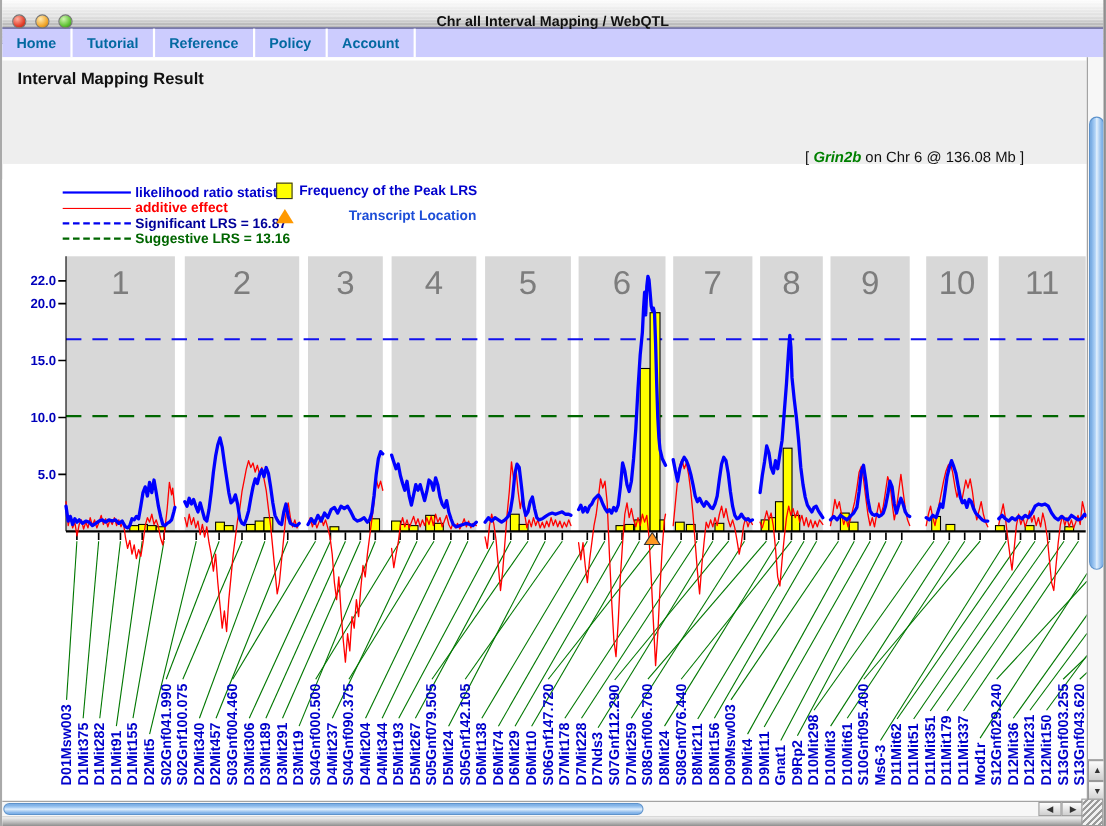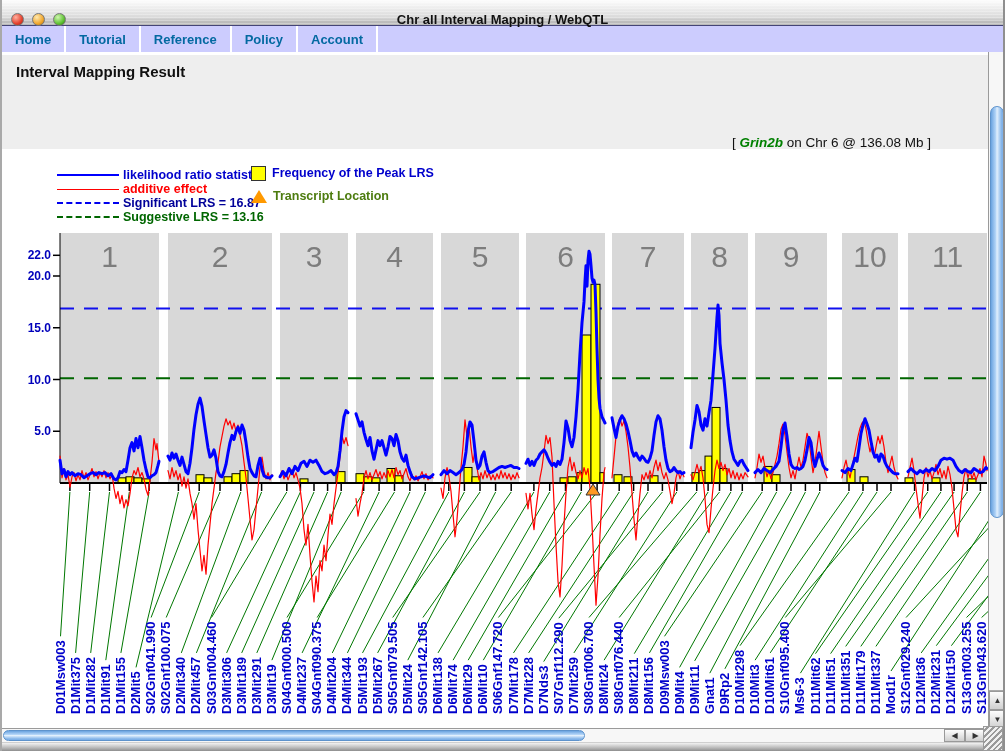--- a/index.html
+++ b/index.html
@@ -106,21 +106,21 @@
       <div class="lg-row" style="left:55px;top:47px;">
         <div class="lg-line lg-dash-green"></div>
         <span style="color:#006600;">Suggestive LRS = 13.16</span>
       </div>
       <div class="lg-row" style="left:249px;top:3px;text-align:center;">
         <div class="lg-square"></div>
         <span style="color:#0000cc;">Frequency of the Peak LRS</span>
       </div>
       <div class="lg-row" style="left:249px;top:26px;">
         <div class="lg-tri"></div>
-        <span style="color:#4d7c0f;">Transcript Location</span>
+        <span style="color:#1d4ed8;margin-left:44px;">Transcript Location</span>
       </div>
     </div>
     <svg id="plot" width="986" height="565">
         <rect x="58" y="70" width="99" height="250" fill="#d8d8d8"></rect>
         <text x="107.5" y="104" text-anchor="middle" fill="#7d7d7d" font-size="30px" font-family="&quot;Liberation Sans&quot;,sans-serif">1</text>
         <rect x="166" y="70" width="104" height="250" fill="#d8d8d8"></rect>
         <text x="218" y="104" text-anchor="middle" fill="#7d7d7d" font-size="30px" font-family="&quot;Liberation Sans&quot;,sans-serif">2</text>
         <rect x="278" y="70" width="68" height="250" fill="#d8d8d8"></rect>
         <text x="312" y="104" text-anchor="middle" fill="#7d7d7d" font-size="30px" font-family="&quot;Liberation Sans&quot;,sans-serif">3</text>
         <rect x="354" y="70" width="77" height="250" fill="#d8d8d8"></rect>

